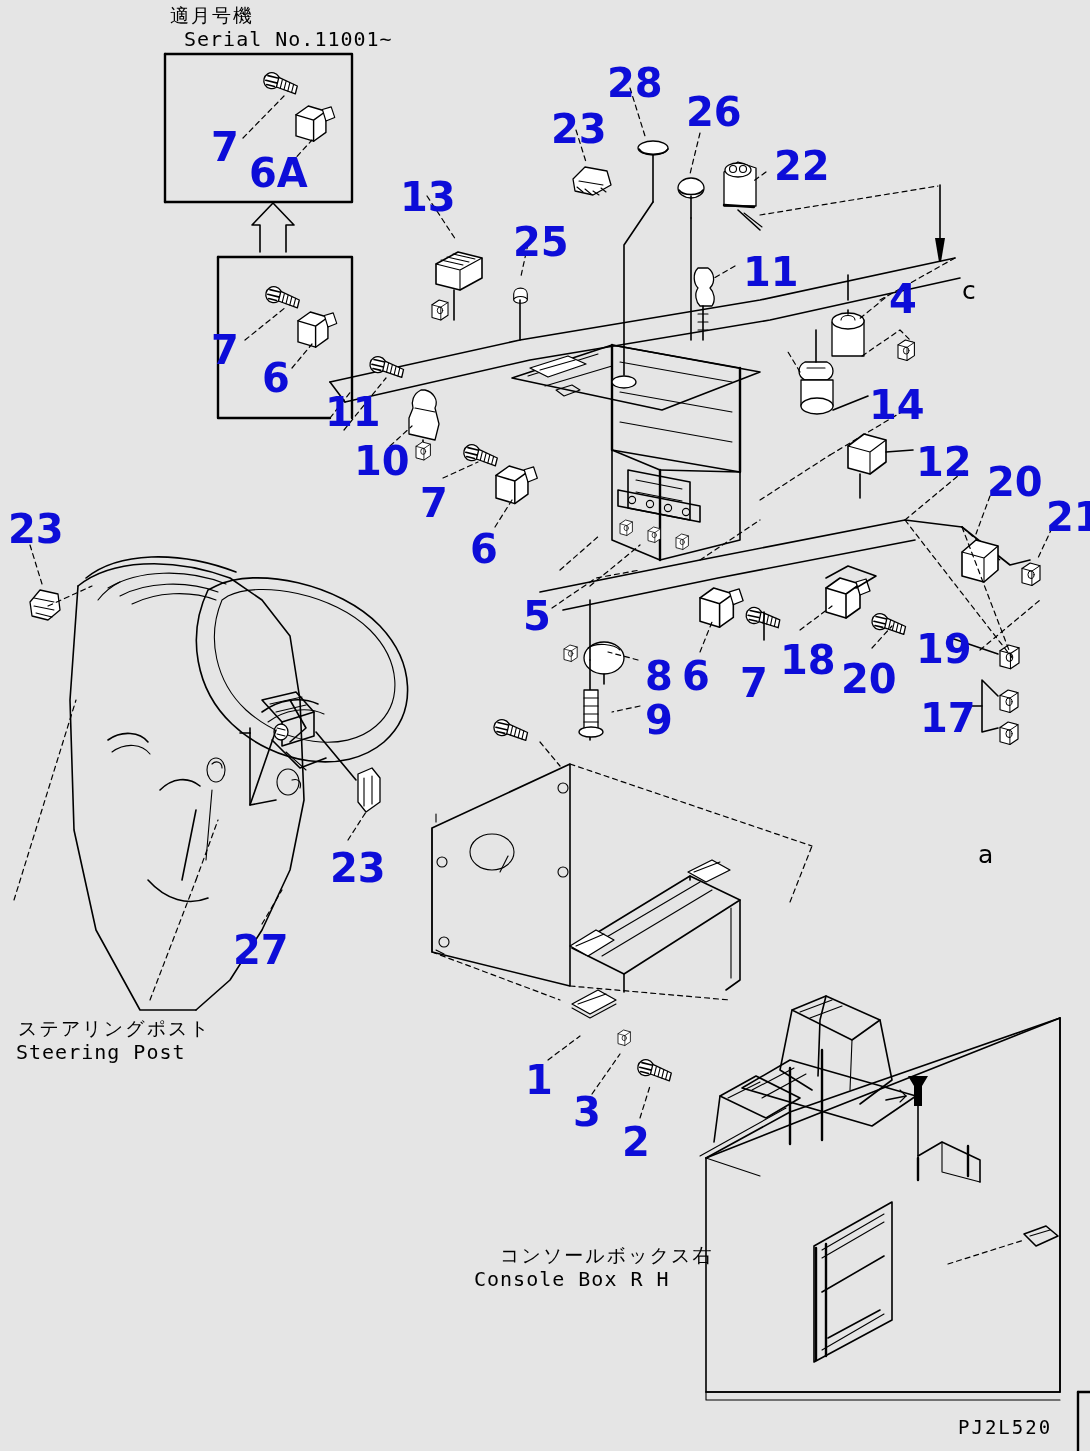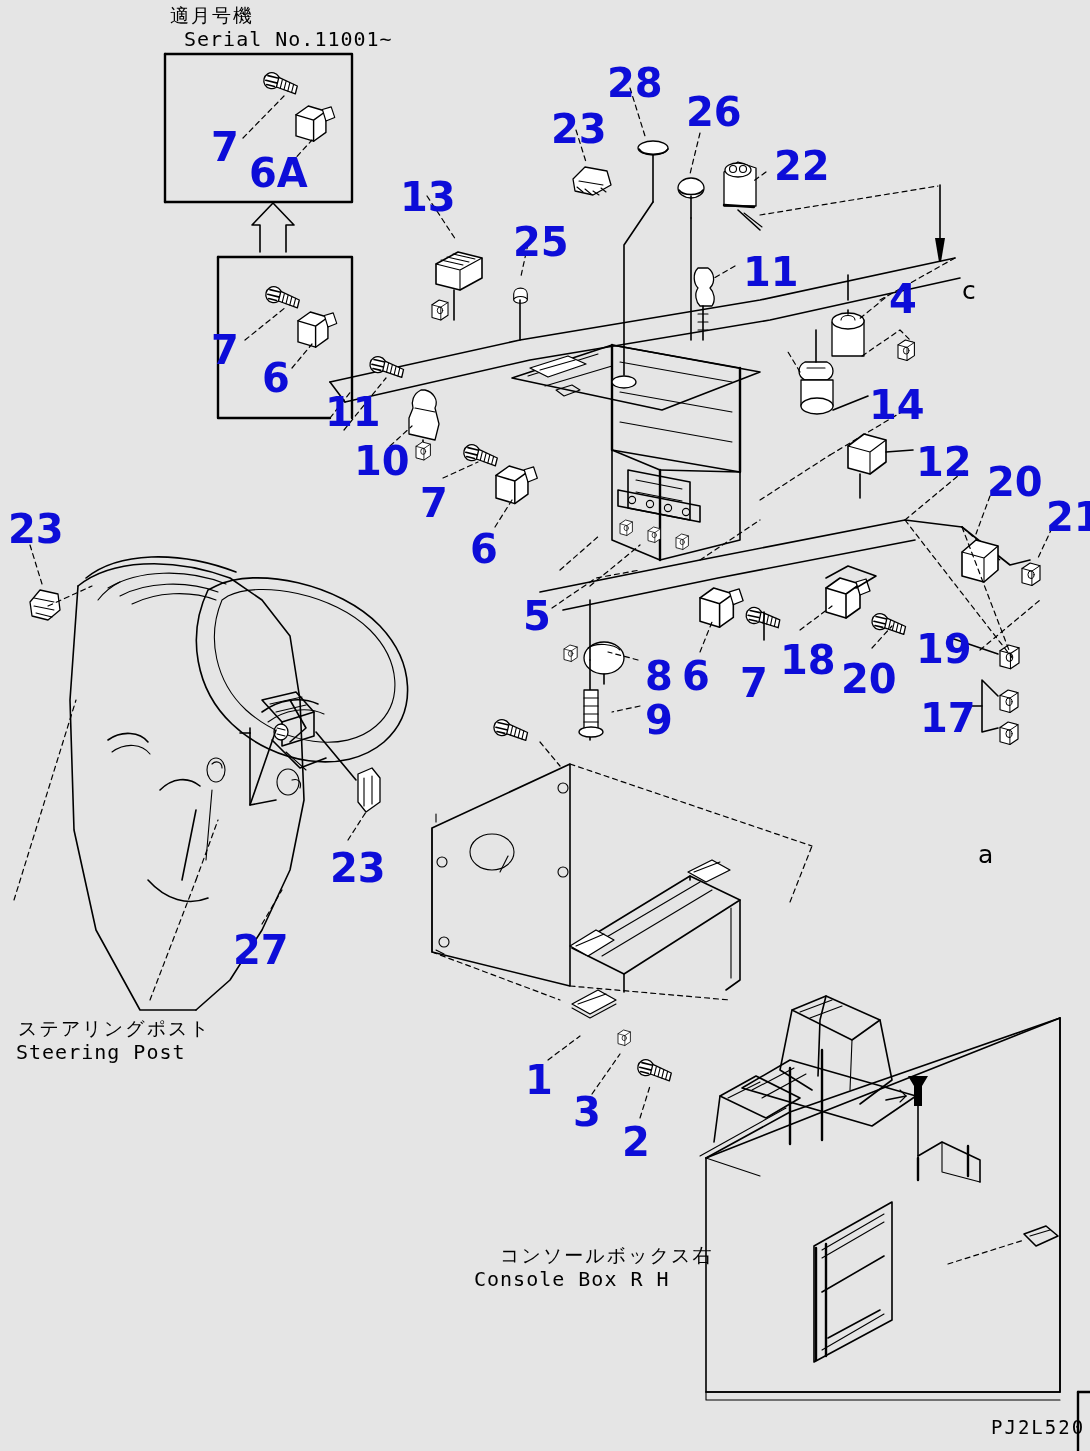--- a/index.html
+++ b/index.html
@@ -460,21 +460,21 @@
 
   <div class="lbl jp" style="left:18px;top:1019px;">ステアリングポスト</div>
   <div class="lbl en" style="left:16px;top:1042px;">Steering Post</div>
 
   <div class="lbl jp" style="left:500px;top:1246px;">コンソールボックス右</div>
   <div class="lbl en" style="left:474px;top:1269px;">Console Box R H</div>
 
   <div class="secmark" style="left:962px;top:278px;">c</div>
   <div class="secmark" style="left:978px;top:842px;">a</div>
 
-  <div class="lbl drawno" style="left:991px;top:1418px;">PJ2L520</div>
+  <div class="lbl drawno" style="left:958px;top:1418px;">PJ2L520</div>
 
   <div id="callout-layer">
       <div class="cal" style="left: 211px; top: 127px; color: rgb(13, 13, 216);">7</div>
       <div class="cal" style="left: 249px; top: 153px; color: rgb(13, 13, 216);">6A</div>
       <div class="cal" style="left: 400px; top: 177px; color: rgb(13, 13, 216);">13</div>
       <div class="cal" style="left: 551px; top: 109px; color: rgb(13, 13, 216);">23</div>
       <div class="cal" style="left: 607px; top: 63px; color: rgb(13, 13, 216);">28</div>
       <div class="cal" style="left: 686px; top: 92px; color: rgb(13, 13, 216);">26</div>
       <div class="cal" style="left: 774px; top: 146px; color: rgb(13, 13, 216);">22</div>
       <div class="cal" style="left: 513px; top: 222px; color: rgb(13, 13, 216);">25</div>

